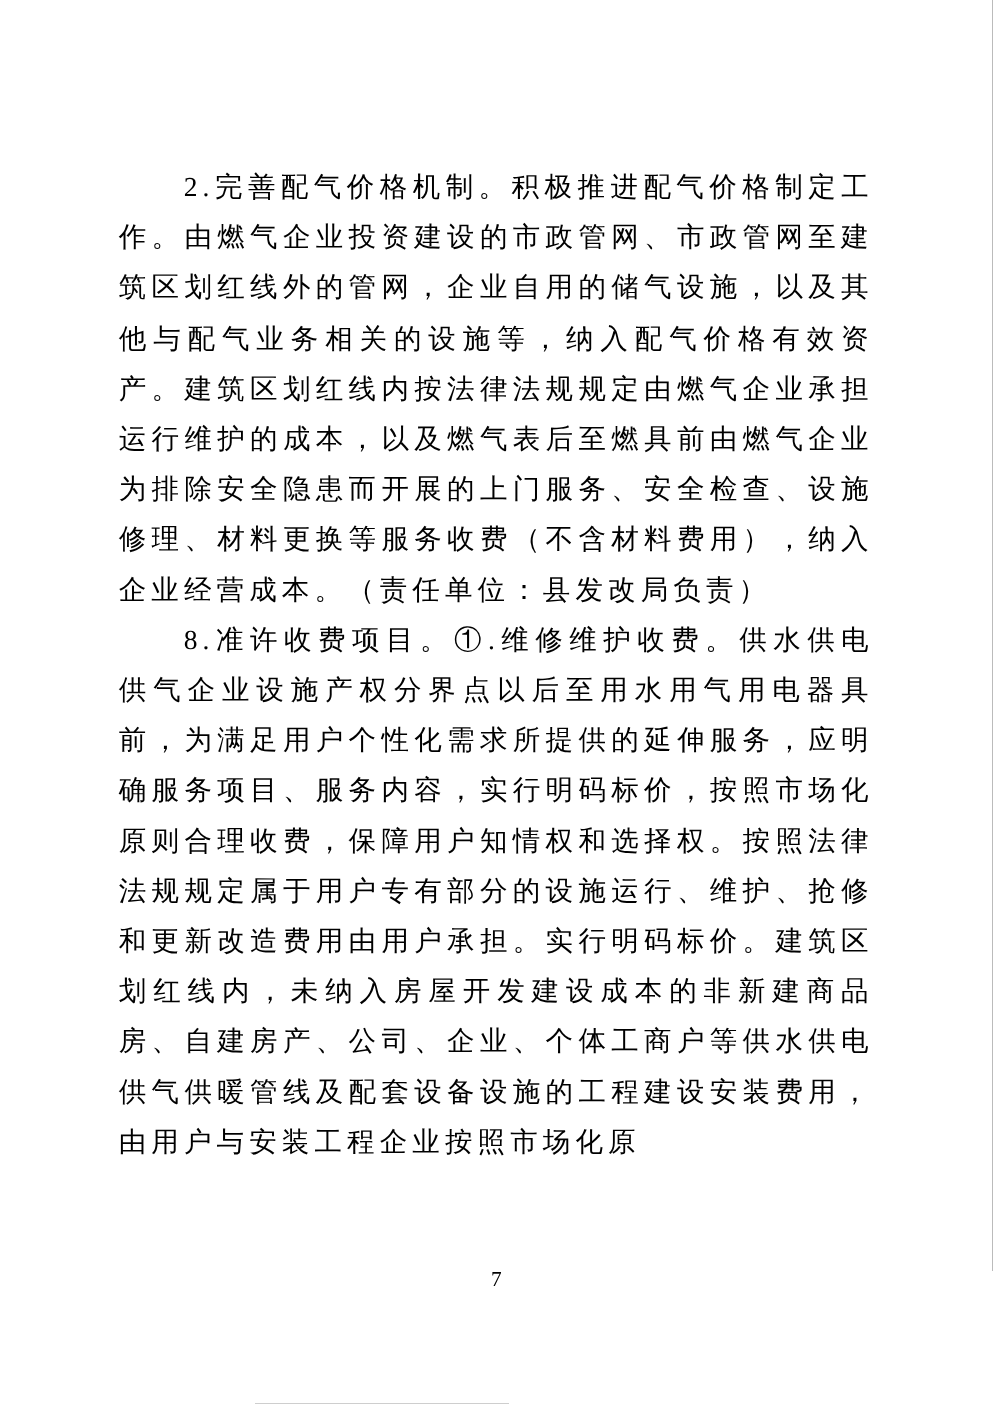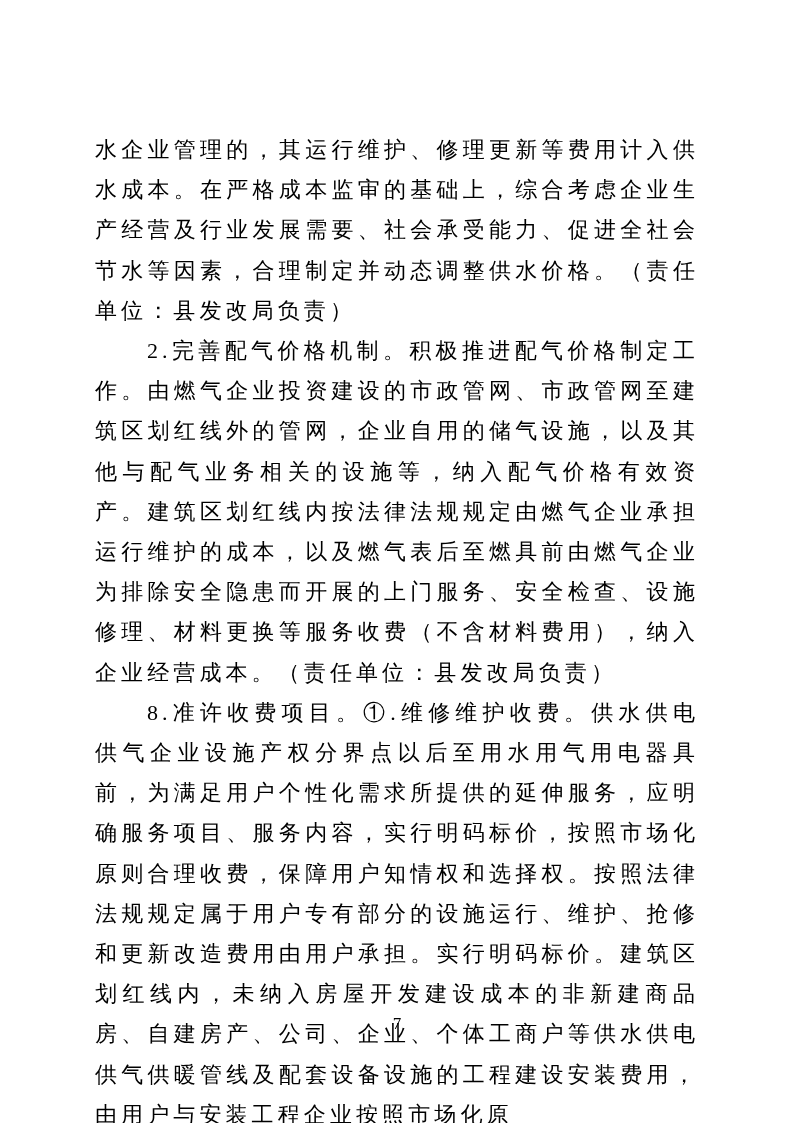--- a/index.html
+++ b/index.html
@@ -40,21 +40,20 @@
     font-family: "Liberation Serif", serif;
     color: #000000;
   }
 </style>
 </head>
 <body>
 
 <div class="page">
   <div class="content">
 
-    <p class="para"><span>水企业管理的，其运行维护、修理更新等费用计入供水成本。在严格成本监审的基础上，综合考虑企业生产经营及行业发展需要、社会承受能力、促进全社会节水等因素，合理制定并动态调整供水价格。（责任单位：县发改局负责）</span></p>
 
     <p class="para indent"><span class="b">2.完善配气价格机制</span><span>。积极推进配气价格制定工作。由燃气企业投资建设的市政管网、市政管网至建筑区划红线外的管网，企业自用的储气设施，以及其他与配气业务相关的设施等，纳入配气价格有效资产。建筑区划红线内按法律法规规定由燃气企业承担运行维护的成本，以及燃气表后至燃具前由燃气企业为排除安全隐患而开展的上门服务、安全检查、设施修理、材料更换等服务收费（不含材料费用），纳入企业经营成本。（责任单位：县发改局负责）</span></p>
 
 
     <p class="para indent"><span class="b">8.准许收费项目。①.维修维护收费。</span><span>供水供电供气企业设施产权分界点以后至用水用气用电器具前，为满足用户个性化需求所提供的延伸服务，应明确服务项目、服务内容，实行明码标价，按照市场化原则合理收费，保障用户知情权和选择权。按照法律法规规定属于用户专有部分的设施运行、维护、抢修和更新改造费用由用户承担。</span><span class="b">实行明码标价。</span><span>建筑区划红线内，未纳入房屋开发建设成本的非新建商品房、自建房产、公司、企业、个体工商户等供水供电供气供暖管线及配套设备设施的工程建设安装费用，由用户与安装工程企业按照市场化原</span></p>
 
   </div>
 
   <div class="footer"><span>7</span></div>
 </div>

